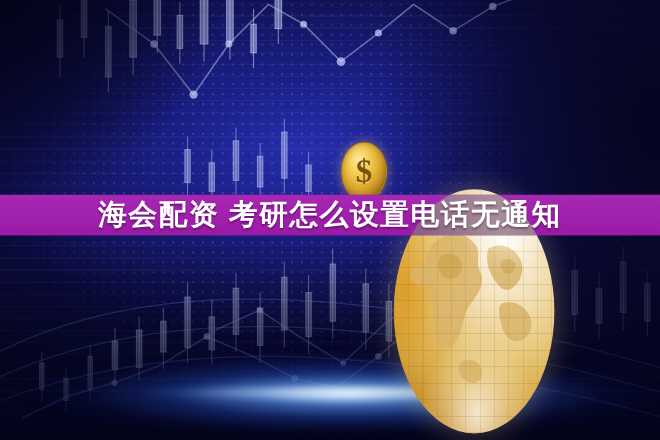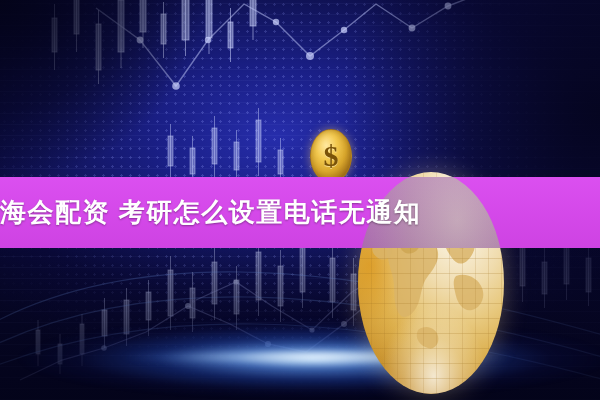--- a/index.html
+++ b/index.html
@@ -128,25 +128,25 @@
     position: absolute; inset: 0;
     background: radial-gradient(ellipse 38% 26% at 70% 14%, rgba(255,255,255,0.85) 0%, rgba(255,255,255,0.20) 50%, rgba(255,255,255,0) 78%);
   }
 
   
   #title-band {
     position: absolute;
     left: 0;
     top: 177px;
     width: 600px;
-    height: 71px;
-    background: #d946ef;
+    height: 37px;
+    background: #a21caf;
     display: flex;
     align-items: center;
-    justify-content: flex-start;
+    justify-content: center;
     overflow: hidden;
   }
   #title-band-tint {
     position: absolute; inset: 0;
     background: linear-gradient(180deg, rgba(255,255,255,0.05) 0%, rgba(0,0,0,0.05) 100%);
     pointer-events: none;
   }
   
   #band-globe-ghost {
     position: absolute;

